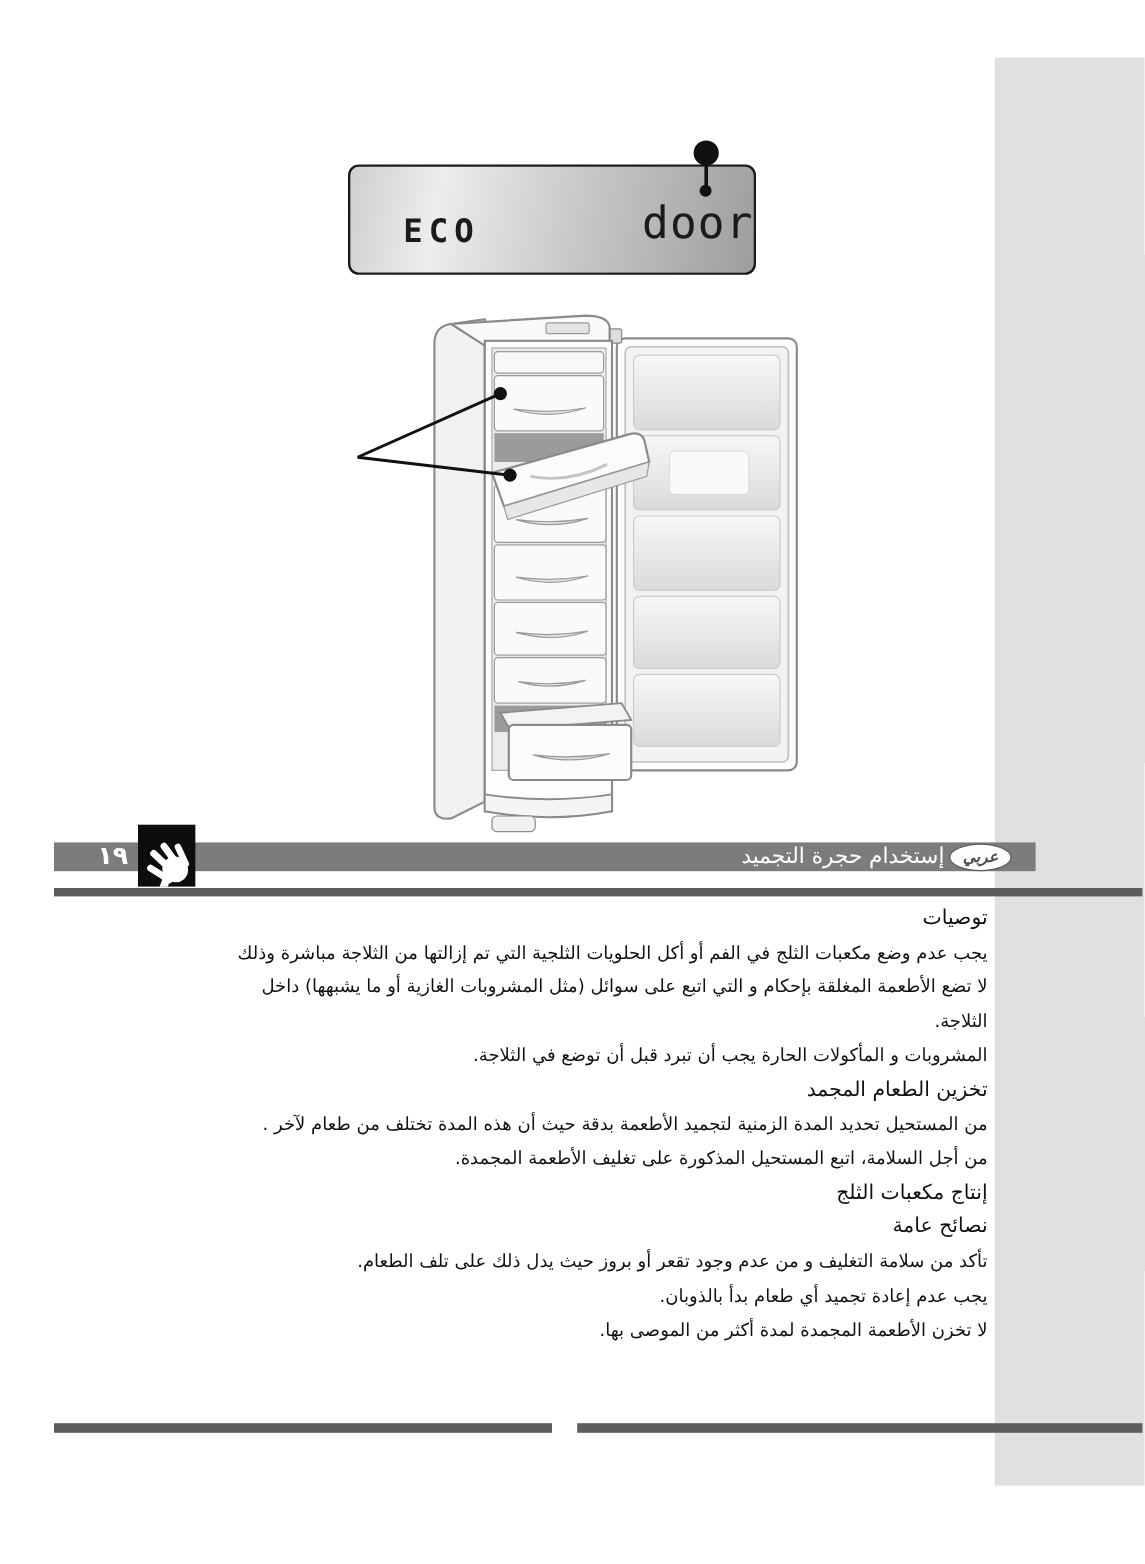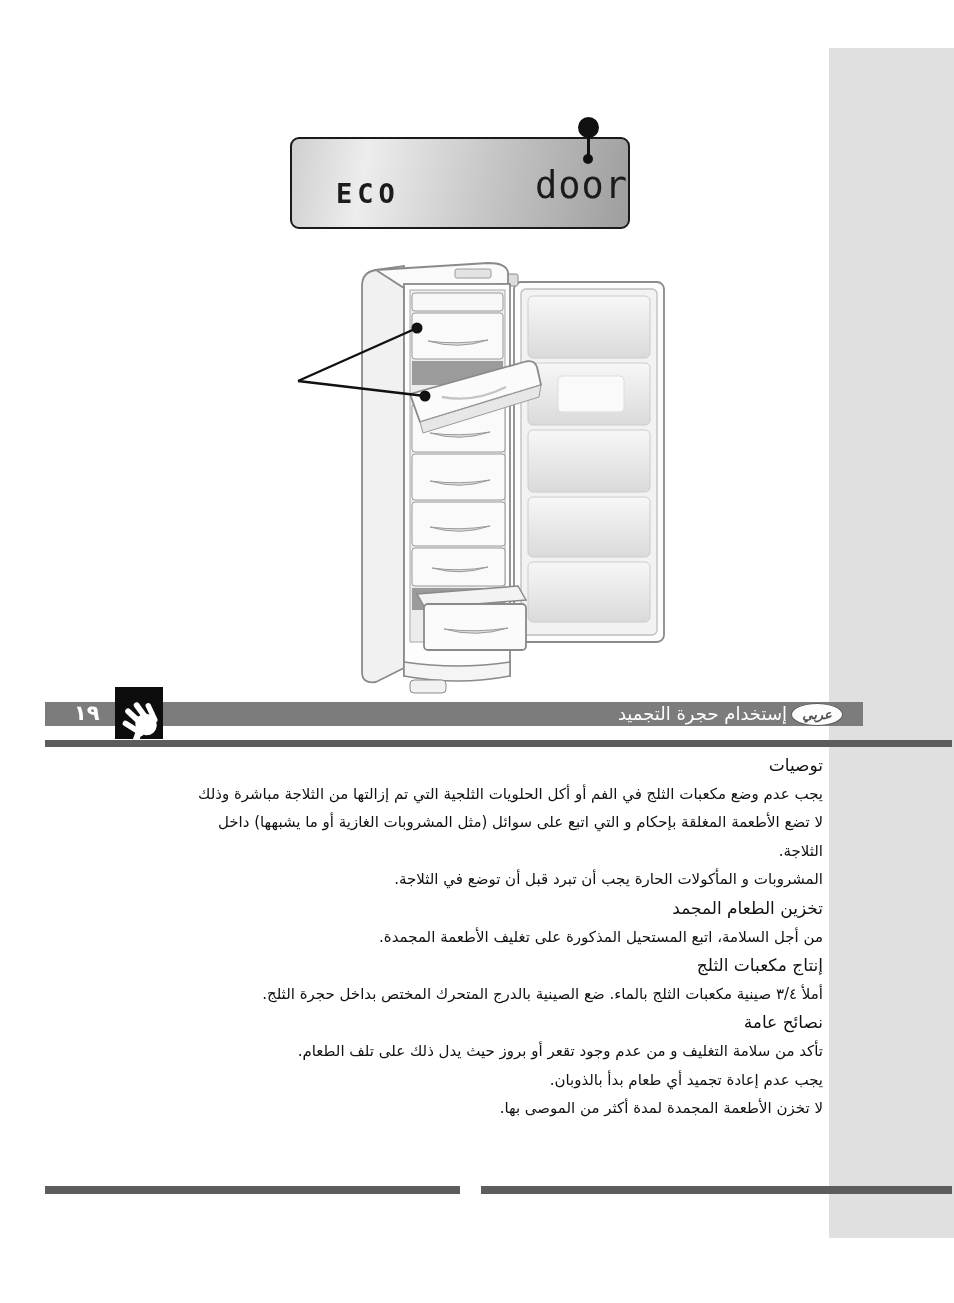--- a/index.html
+++ b/index.html
@@ -19,21 +19,21 @@
   .callout-dot-big{position:absolute;left:578px;top:117px;width:21px;height:21px;border-radius:50%;background:#111;}
   .callout-stem{position:absolute;left:586.5px;top:130px;width:3px;height:30px;background:#111;}
   .callout-dot-small{position:absolute;left:583px;top:154px;width:10px;height:10px;border-radius:50%;background:#111;}
 
   
   .figure{position:absolute;left:292px;top:256px;width:380px;height:440px;}
 
   
   .hdr-bar{position:absolute;left:45px;top:702px;width:818px;height:24px;background:#7c7c7c;}
   .hdr-num{position:absolute;left:74px;top:701px;width:40px;height:24px;color:#ffffff;
-           font-size:21px;font-weight:bold;text-align:left;line-height:25px;}
+           font-size:21px;font-weight:bold;text-align:center;line-height:25px;}
   .hand-box{position:absolute;left:115px;top:687px;width:48px;height:52px;}
   .hdr-title{position:absolute;right:167px;top:703px;color:#ffffff;font-size:18px;
              direction:rtl;line-height:22px;}
   .hdr-badge{position:absolute;left:791px;top:703px;width:50px;height:21px;background:#fdfdfd;
              border:1.5px solid #5a5a5a;border-radius:50%;color:#4e4e4e;font-size:13px;
              font-weight:bold;text-align:center;line-height:21px;font-style:italic;}
   .rule-top{position:absolute;left:45px;top:740px;width:907px;height:7px;background:#5d5d5d;}
   .rule-bottom-left{position:absolute;left:45px;top:1186px;width:415px;height:8px;background:#5d5d5d;}
   .rule-bottom-right{position:absolute;left:481px;top:1186px;width:471px;height:8px;background:#5d5d5d;}
 
@@ -158,23 +158,23 @@
   <div class="hdr-badge" dir="rtl">عربي</div>
   <div class="rule-top"></div>
 
   <div class="textblock" dir="rtl" lang="ar">
     <div class="trow title">توصيات</div>
     <div class="trow body">يجب عدم وضع مكعبات الثلج في الفم أو أكل الحلويات الثلجية التي تم إزالتها من الثلاجة مباشرة وذلك</div>
     <div class="trow body">لا تضع الأطعمة المغلقة بإحكام و التي اتبع على سوائل (مثل المشروبات الغازية أو ما يشبهها) داخل</div>
     <div class="trow body">الثلاجة.</div>
     <div class="trow body">المشروبات و المأكولات الحارة يجب أن تبرد قبل أن توضع في الثلاجة.</div>
     <div class="trow title">تخزين الطعام المجمد</div>
+    <div class="trow body">من المستحيل تحديد المدة الزمنية لتجميد الأطعمة بدقة حيث أن هذه المدة تختلف من طعام لآخر .</div>
     <div class="trow body">من أجل السلامة، اتبع المستحيل المذكورة على تغليف الأطعمة المجمدة.</div>
     <div class="trow title">إنتاج مكعبات الثلج</div>
-    <div class="trow body">أملأ ٣/٤ صينية مكعبات الثلج بالماء. ضع الصينية بالدرج المتحرك المختص بداخل حجرة الثلج.</div>
     <div class="trow title">نصائح عامة</div>
     <div class="trow body">تأكد من سلامة التغليف و من عدم وجود تقعر أو بروز حيث يدل ذلك على تلف الطعام.</div>
     <div class="trow body">يجب عدم إعادة تجميد أي طعام بدأ بالذوبان.</div>
     <div class="trow body">لا تخزن الأطعمة المجمدة لمدة أكثر من الموصى بها.</div>
   </div>
 
   <div class="rule-bottom-left"></div>
   <div class="rule-bottom-right"></div>
 
 </div>

